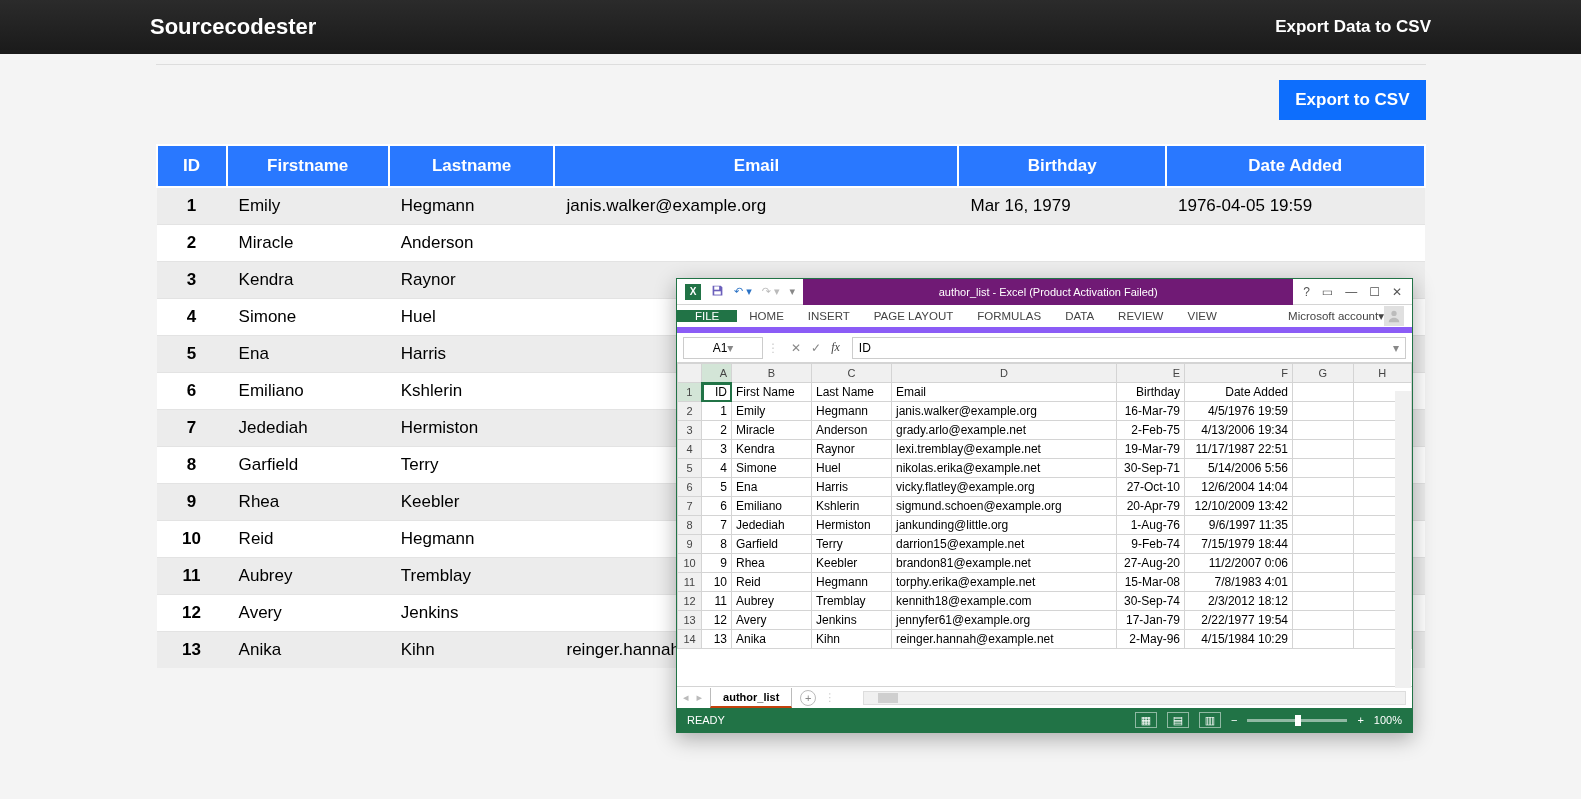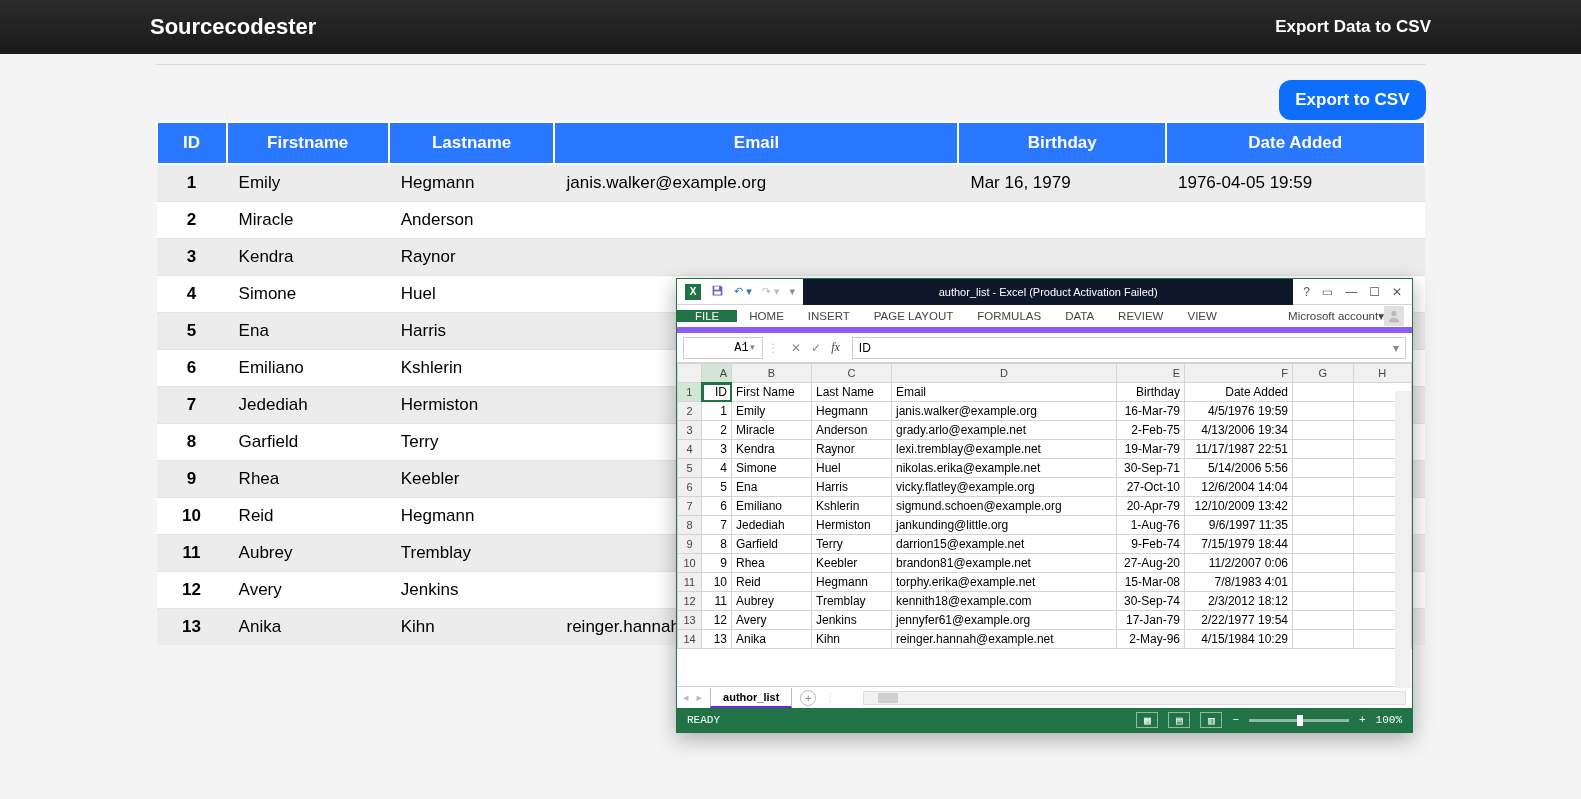--- a/index.html
+++ b/index.html
@@ -40,23 +40,23 @@
 }
 .export-btn {
   float: right;
   background: #0d6efd;
   color: #fff;
   border: none;
   padding: 10px 16px;
   font-family: inherit;
   font-size: 17px;
   font-weight: bold;
-  border-radius: 12px;
+  border-radius: 0;
   cursor: pointer;
-  margin-bottom: 1px;
+  margin-bottom: 24px;
 }
 table.authors {
   width: 100%;
   border-collapse: collapse;
   clear: both;
 }
 table.authors thead th {
   background: #2978ff;
   color: #fff;
   padding: 10px 8px;
@@ -108,21 +108,21 @@
   width: 16px; height: 16px;
   background: #217346;
   color: #fff;
   display: flex; align-items: center; justify-content: center;
   font-weight: bold;
   font-size: 10px;
 }
 .excel-titlebar .qat svg { width: 13px; height: 13px; }
 .excel-titlebar .center-title {
   flex: 1;
-  background: #0f172a;
+  background: #701a75;
   display: flex;
   align-items: center;
   justify-content: center;
 }
 .excel-titlebar .wincontrols {
   background: #fff;
   color: #555;
   display: flex;
   align-items: center;
   gap: 12px;
@@ -169,22 +169,21 @@
   background: #fff;
   font-size: 12px;
 }
 .excel-formula-bar .namebox {
   width: 80px;
   border: 1px solid #ccc;
   height: 22px;
   display: flex;
   align-items: center;
   padding: 0 6px;
-  justify-content: flex-end;
-  font-family: Liberation Mono, monospace;
+  justify-content: center;
 }
 .excel-formula-bar .fx-controls {
   display: flex;
   gap: 10px;
   padding: 0 8px;
   color: #888;
   align-items: center;
 }
 .excel-formula-bar .fx-controls .fx { font-style: italic; font-family: serif; color: #444; }
 .excel-formula-bar .formula-input {
@@ -250,21 +249,21 @@
   display: flex;
   align-items: center;
   font-size: 11px;
   padding: 0 6px;
   gap: 8px;
 }
 .excel-sheets .sheet-tab {
   padding: 3px 12px;
   border: 1px solid #bbb;
   border-top: none;
-  border-bottom: 2px solid #6d28d9;
+  border-bottom: 2px solid #c2410c;
   background: #fff;
   font-weight: bold;
 }
 .excel-sheets .addsheet {
   width: 16px; height: 16px; border: 1px solid #bbb;
   border-radius: 50%;
   display: flex; align-items: center; justify-content: center;
   color: #888;
 }
 .excel-sheets .h-scroll {
@@ -281,21 +280,20 @@
 }
 .excel-status {
   height: 22px;
   background: #217346;
   color: #fff;
   display: flex;
   align-items: center;
   justify-content: space-between;
   padding: 12px 10px;
   font-size: 11px;
-  font-family: Liberation Mono, monospace;
 }
 .excel-status .right {
   display: flex;
   align-items: center;
   gap: 10px;
 }
 .excel-status .viewbtn {
   width: 22px; height: 16px; border: 1px solid rgba(255,255,255,0.5);
   display: flex; align-items: center; justify-content: center;
 }

